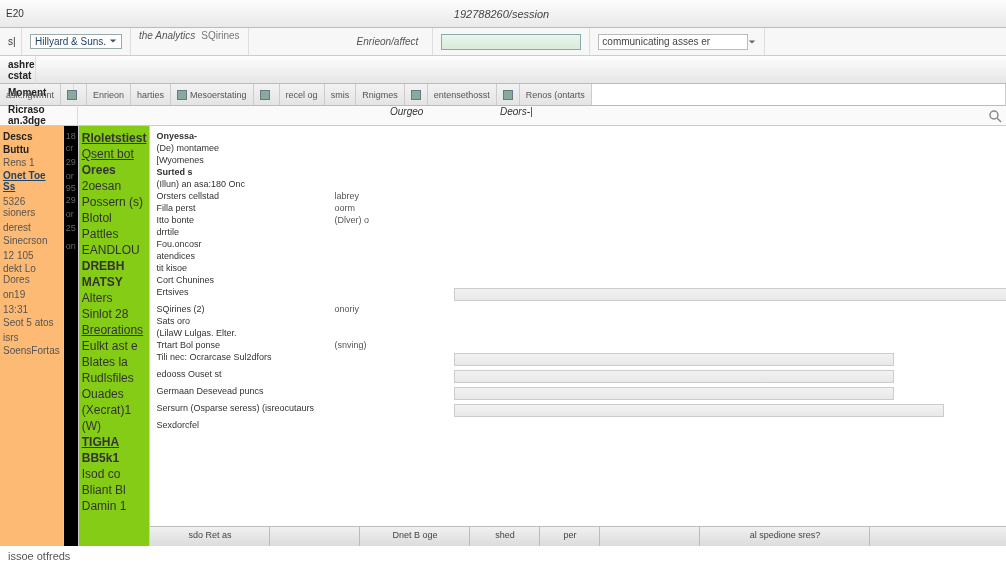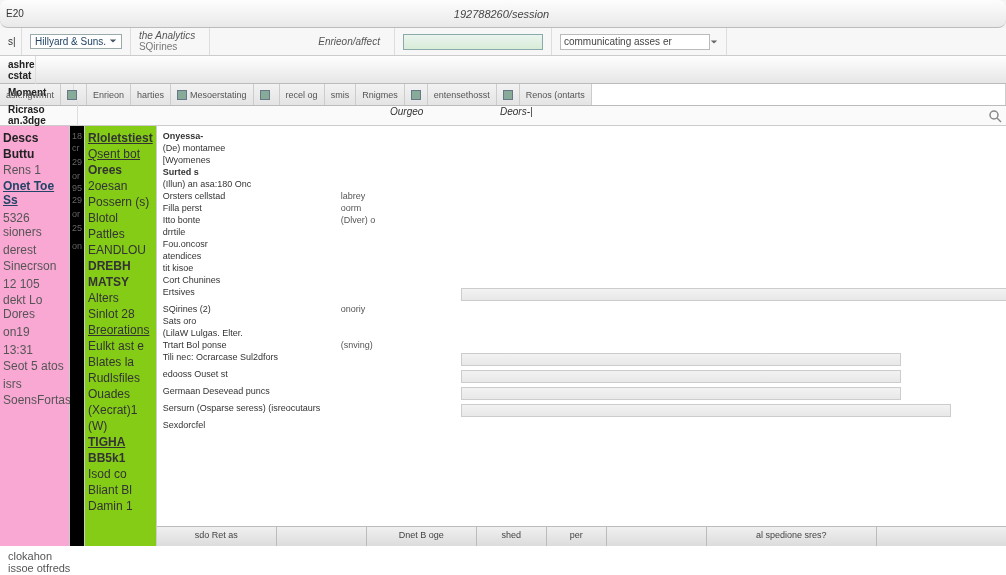--- a/index.html
+++ b/index.html
@@ -1,34 +1,34 @@
 <!DOCTYPE html>
 <html><head>
 <meta charset="utf-8">
 <style>
 * { box-sizing: border-box; margin: 0; padding: 0; }
 body { font-family: Tahoma, Arial, sans-serif; font-size: 10px; color: #333; background: #f4f4f4; width: 1006px; height: 575px; overflow: hidden; }
-.titlebar { height: 28px; background: linear-gradient(#fdfdfd,#e9e9e9); border-bottom: 1px solid #bbb; display: flex; align-items: center; padding: 0 6px; border-radius: 8px; }
+.titlebar { height: 28px; background: linear-gradient(#fdfdfd,#e9e9e9); border-bottom: 1px solid #bbb; display: flex; align-items: center; padding: 0 6px; }
 .titlebar .addr { font-style: italic; font-size: 11px; margin-left: 430px; color: #444; }
 .menurow { height: 28px; background: #f7f7f7; border-bottom: 1px solid #ccc; display: flex; align-items: center; }
 .menurow .seg { display: flex; align-items: center; height: 100%; padding: 0 8px; border-right: 1px solid #ddd; font-size: 10px; }
 .menurow .combo { border: 1px solid #9aa; background: #fff; padding: 1px 4px; font-size: 10px; color: #246; }
 .menurow .lbl { font-style: italic; color: #555; margin-right: 6px; }
 .menurow .grey { color: #777; }
 .menurow .url { background: linear-gradient(#eaf4ee,#d8ecd8); border: 1px solid #8aa; width: 140px; height: 16px; }
 .menurow .txt { border: 1px solid #bbb; background: #fff; width: 150px; height: 16px; padding: 0 3px; font-size: 10px; color: #444; }
 .headerrow { height: 28px; background: linear-gradient(#fefefe,#e6e6e6); border-bottom: 1px solid #bbb; display: flex; flex-direction: column; }
 .headerrow .hcell { padding: 3px 8px; font-size: 10px; font-weight: bold; color: #222; border-right: 1px solid #ddd; }
 .toolbar2 { height: 22px; background: linear-gradient(#f2f2f2,#e4e4e4); border-bottom: 1px solid #bbb; display: flex; align-items: flex-end; font-size: 9px; }
 .toolbar2 .t2 { padding: 0 6px; border-right: 1px solid #ccc; color: #555; display: flex; align-items: center; gap: 3px; height: 100%; }
 .toolbar2 .ico { width: 10px; height: 10px; background: #8a9; border: 1px solid #678; }
 .midlabels { height: 20px; display: flex; border-bottom: 1px solid #ccc; background: #fafafa; }
 .midlabels .ml { font-style: italic; font-size: 10px; color: #333; }
 .main { display: flex; height: 420px; }
-.leftcol { width: 70px; border-right: 1px solid #ccc; background: #f9a8d4; padding: 4px 3px; font-size: 12px; }
+.leftcol { width: 70px; border-right: 1px solid #ccc; background: #fdba74; padding: 4px 3px; font-size: 10px; }
 .leftcol .li { padding: 1px 0; color: #555; }
 .leftcol .li.b { font-weight: bold; color: #222; }
 .leftcol .li.u { text-decoration: underline; color: #246; }
 .col2 { width: 44px; border-right: 1px solid #ccc; background: #000000; padding: 4px 2px; font-size: 9px; }
 .col2 .c2 { padding: 1px 0; color: #666; text-align: left; }
 .col3 { width: 74px; border-right: 1px solid #ccc; background: #84cc16; padding: 4px 3px; font-size: 12px; }
 .col3 .c3 { padding: 1px 0; color: #333; }
 .col3 .c3.b { font-weight: bold; }
 .col3 .c3.u { text-decoration: underline; }
 .center { flex: 1; background: #fff; border-right: 1px solid #ccc; padding: 4px 6px; font-size: 9px; position: relative; }
@@ -53,21 +53,21 @@
   <span class="addr">192788260/session</span>
 </div>
 
 <div class="menurow">
   <div class="seg" style="width:22px">s|</div>
   <div class="seg">
     <span class="combo"><span>Hillyard &amp; Suns.</span> <svg class="dd" viewBox="0 0 10 10">
           <path d="M1 3 L5 7 L9 3" fill="#456"></path>
         </svg></span>
   </div>
-  <div class="seg" style="flex-direction:column;align-items:flex-start;padding-top:2px">
+  <div class="seg" style="flex-direction:row;align-items:flex-start;padding-top:2px">
     <span class="lbl">the Analytics</span>
     <span class="grey">SQirines</span>
   </div>
   <div class="seg" style="margin-left:100px">
     <span class="lbl">Enrieon/affect</span>
   </div>
   <div class="seg">
     <div class="url"></div>
   </div>
   <div class="seg">
@@ -325,15 +325,14 @@
         <div class="fb" style="width: 70px;">shed</div>
         <div class="fb" style="width: 60px;">per</div>
         <div class="fb" style="width: 100px;"></div>
         <div class="fb" style="width: 170px;">al spedione sres?</div>
       </div>
   </div>
 
 </div>
 
 <div class="bottom">
-  <div class="bl">clokahon</div>
   <div class="bl">issoe otfreds</div>
 </div>
 
 </body></html>

